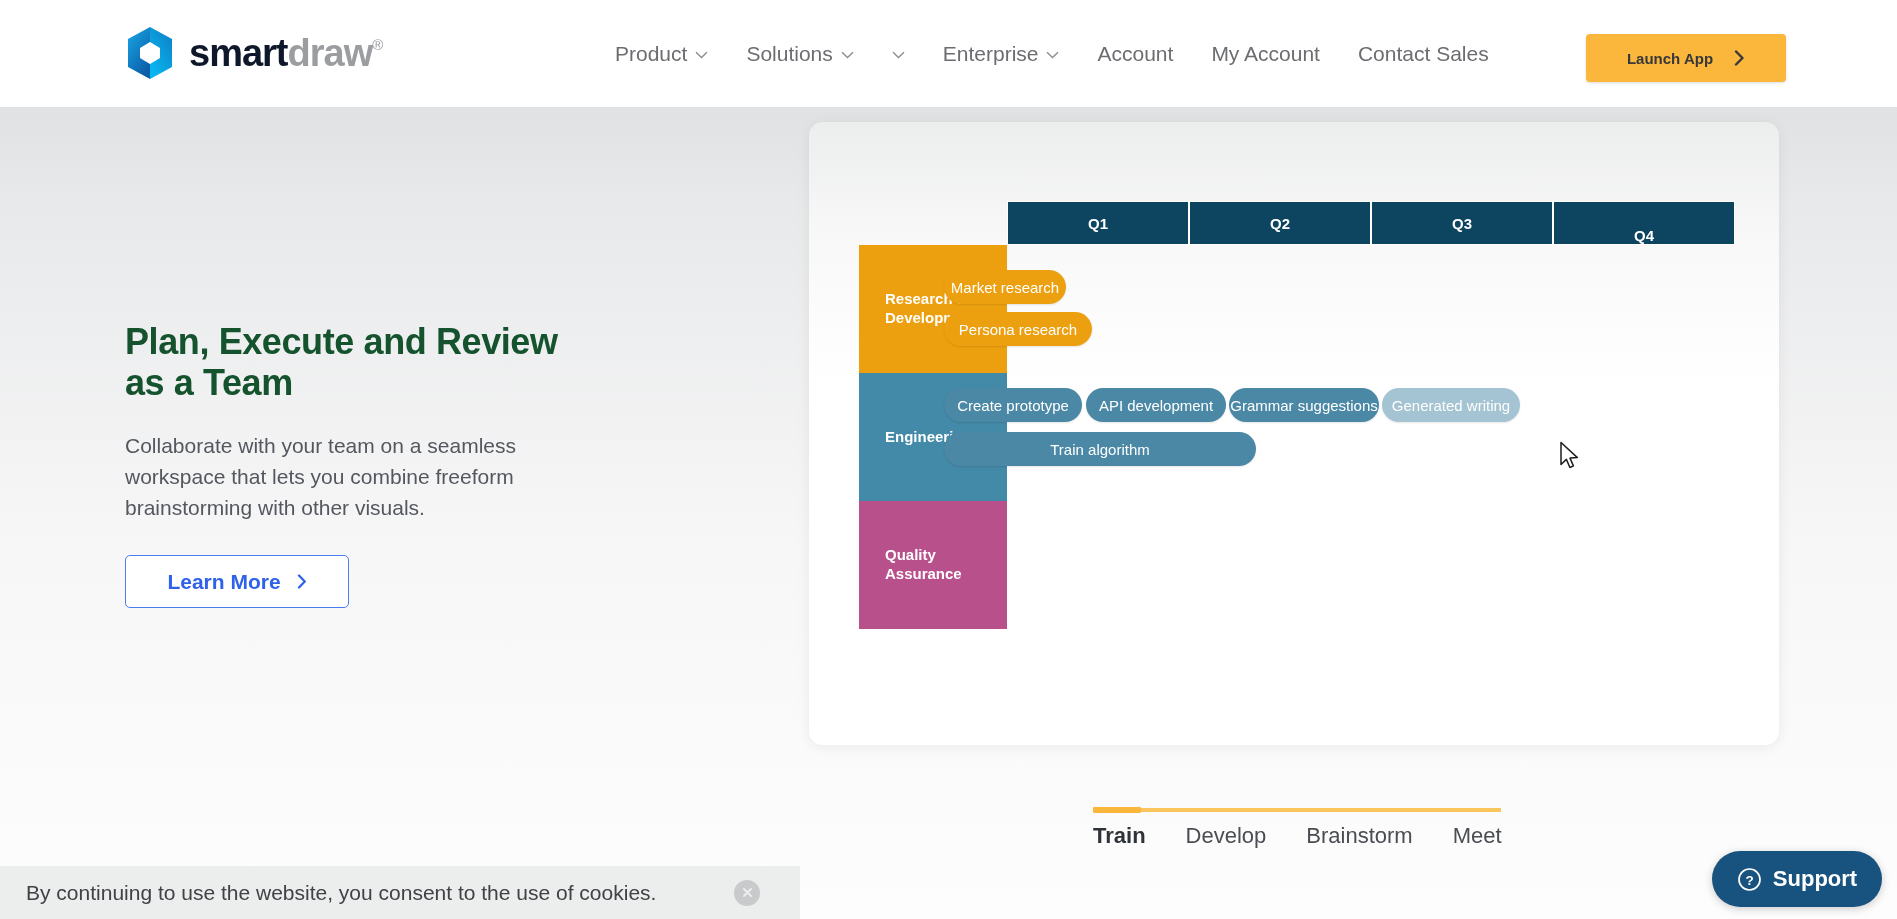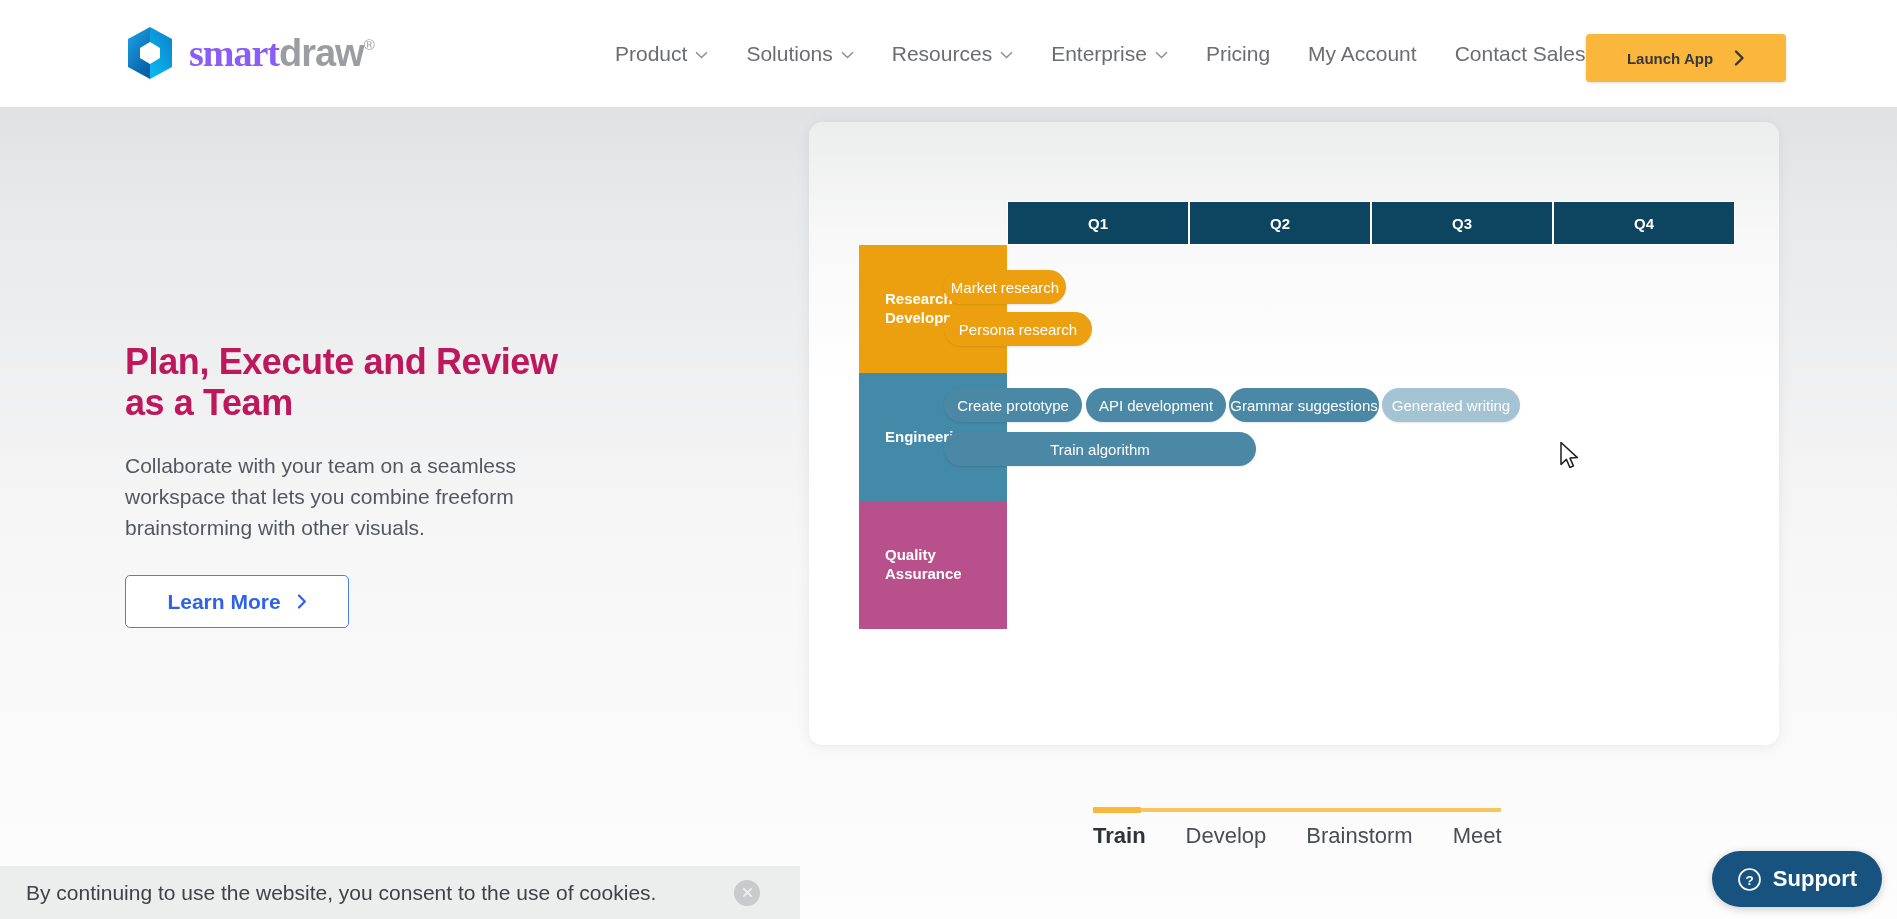--- a/index.html
+++ b/index.html
@@ -40,21 +40,21 @@
 
   .brand-mark { width: 50px; height: 54px; display: block; }
 
   .brand-word {
     font-size: 38px;
     font-weight: bold;
     letter-spacing: -1.0px;
     line-height: 1;
     white-space: nowrap;
   }
-  .brand-word .w1 { color: #8b5cf6; font-family: Liberation Serif, serif; }
+  .brand-word .w1 { color: #0f172a; }
   .brand-word .w2 { color: #9b9da0; }
   .brand-word .tm {
     color: #9b9da0;
     font-size: 15px;
     vertical-align: 16px;
     font-weight: normal;
     letter-spacing: 0;
   }
 
   .main-nav {
@@ -107,23 +107,22 @@
     position: absolute;
     left: 125px;
     top: 322px;
     width: 480px;
   }
 
   .hero-title {
     font-size: 36px;
     line-height: 1.13;
     font-weight: bold;
-    color: #be185d;
+    color: #14532d;
     letter-spacing: -0.4px;
-    margin-top: 20px;
   }
 
   .hero-sub {
     margin-top: 28px;
     font-size: 21px;
     line-height: 1.46;
     color: #54585e;
     width: 440px;
   }
 
@@ -338,35 +337,34 @@
     </div>
 
     <div class="nav-item">
       <span>Solutions</span>
       <svg class="chev" width="13" height="8" viewBox="0 0 13 8">
         <path d="M1 1.3 L6.5 6.6 L12 1.3" fill="none" stroke="#8b8d90" stroke-width="1.4"></path>
       </svg>
     </div>
 
     <div class="nav-item">
-      <span>Resources</span>
       <svg class="chev" width="13" height="8" viewBox="0 0 13 8">
         <path d="M1 1.3 L6.5 6.6 L12 1.3" fill="none" stroke="#8b8d90" stroke-width="1.4"></path>
       </svg>
     </div>
 
     <div class="nav-item">
       <span>Enterprise</span>
       <svg class="chev" width="13" height="8" viewBox="0 0 13 8">
         <path d="M1 1.3 L6.5 6.6 L12 1.3" fill="none" stroke="#8b8d90" stroke-width="1.4"></path>
       </svg>
     </div>
 
     <div class="nav-item">
-      <span>Pricing</span>
+      <span>Account</span>
     </div>
 
     <div class="nav-item">
       <span>My Account</span>
     </div>
 
     <div class="nav-item">
       <span>Contact Sales</span>
     </div>
 
@@ -399,21 +397,21 @@
   <div class="gantt" id="gantt-root">
       <div class="q-head" style="left: 198px; top: 71px; width: 182px; height: 44px; background: rgb(13, 68, 96);">
         <span>Q1</span>
       </div>
       <div class="q-head" style="left: 380px; top: 71px; width: 182px; height: 44px; background: rgb(13, 68, 96);">
         <span>Q2</span>
       </div>
       <div class="q-head" style="left: 562px; top: 71px; width: 182px; height: 44px; background: rgb(13, 68, 96);">
         <span>Q3</span>
       </div>
-      <div class="q-head" style="left: 744px; top: 71px; width: 182px; height: 44px; background: rgb(13, 68, 96);">
+      <div class="q-head" style="left: 744px; top: 71px; width: 182px; height: 44px; background: rgb(13, 68, 96); align-items: flex-end;">
         <span>Q4</span>
       </div>
       <div class="lane" style="top: 115px; height: 128px; background: rgb(237, 160, 15);">
         <span class="lane-label">Research and
 Development</span>
       </div>
       <div class="lane" style="top: 243px; height: 128px; background: rgb(67, 137, 168);">
         <span class="lane-label">Engineering</span>
       </div>
       <div class="lane" style="top: 371px; height: 128px; background: rgb(184, 80, 140);">

